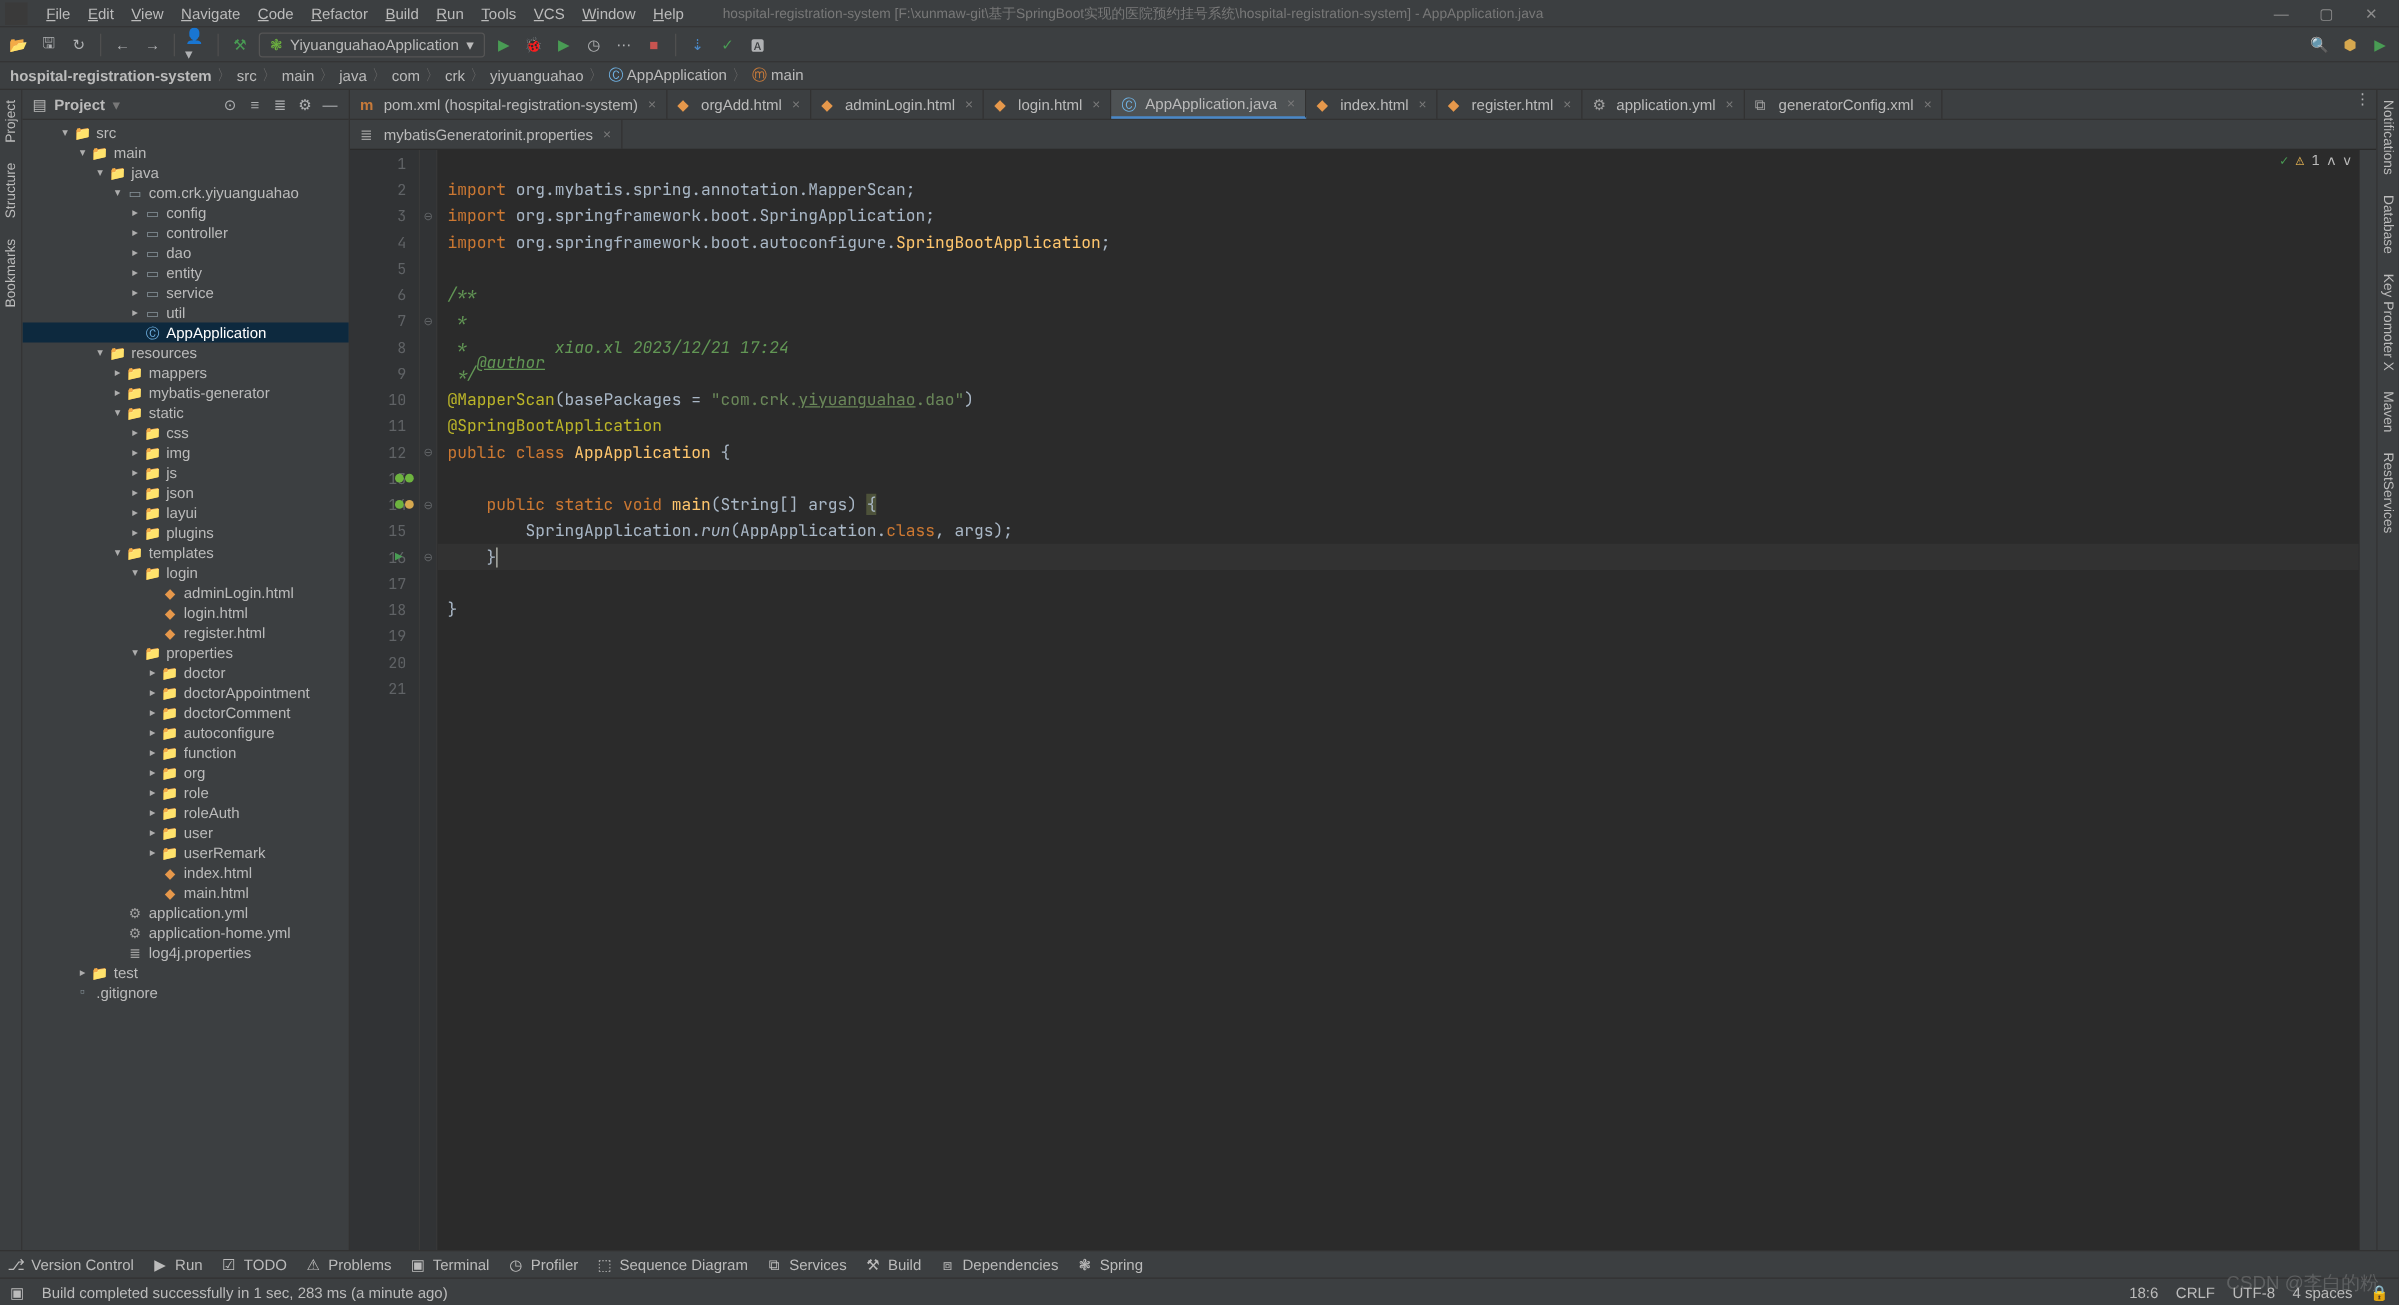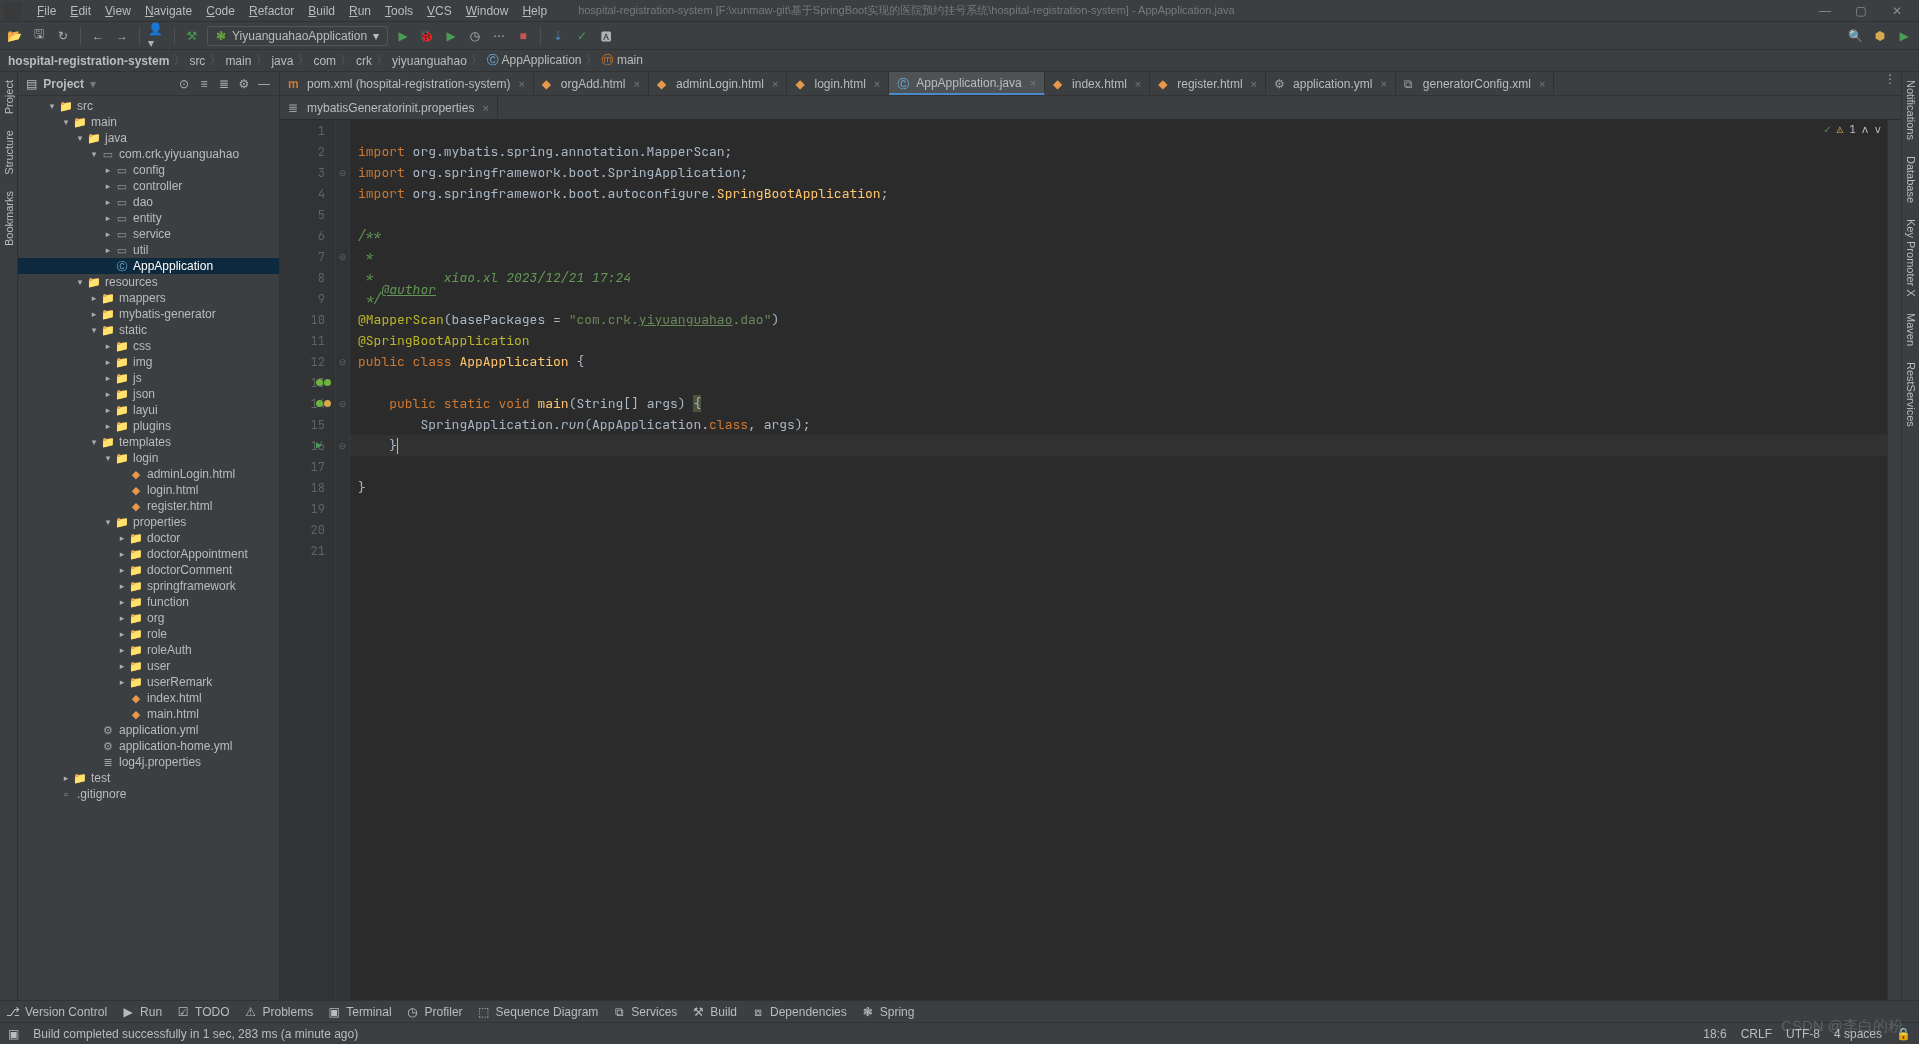--- a/index.html
+++ b/index.html
@@ -447,21 +447,21 @@
           <span>doctorAppointment</span>
         </div>
         <div class="tree-row" style="padding-left: 98px;">
           <span class="tree-arrow">▸</span>
           <span class="tr-ic ic-folder">📁</span>
           <span>doctorComment</span>
         </div>
         <div class="tree-row" style="padding-left: 98px;">
           <span class="tree-arrow">▸</span>
           <span class="tr-ic ic-folder">📁</span>
-          <span>springframework</span>
+          <span>autoconfigure</span>
         </div>
         <div class="tree-row" style="padding-left: 98px;">
           <span class="tree-arrow">▸</span>
           <span class="tr-ic ic-folder">📁</span>
           <span>function</span>
         </div>
         <div class="tree-row" style="padding-left: 98px;">
           <span class="tree-arrow">▸</span>
           <span class="tr-ic ic-folder">📁</span>
           <span>org</span>

